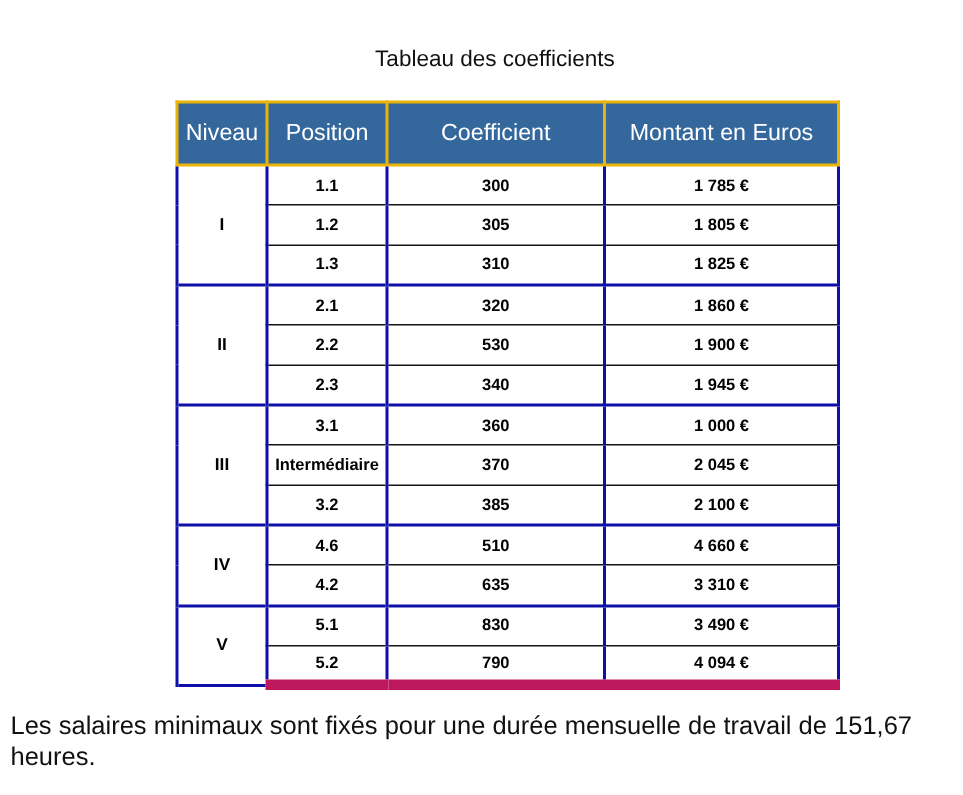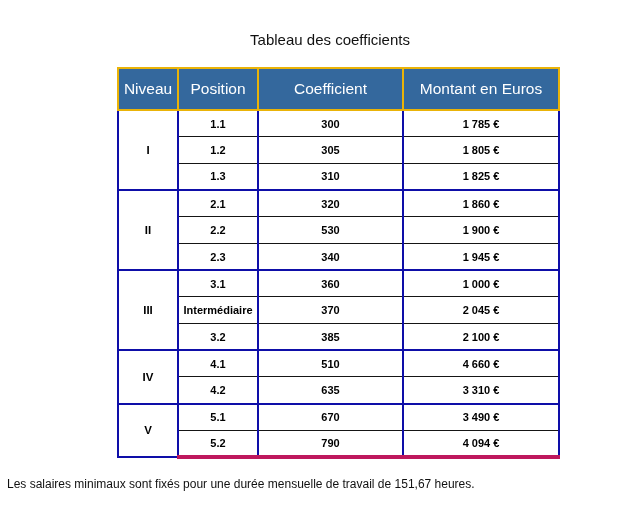--- a/index.html
+++ b/index.html
@@ -52,26 +52,26 @@
   }
   table.coeff td.niveau {
     font-size: 11.5px;
   }
   
   table.coeff tr.ginner td { border-top: 1px solid #151515; }
   
   table.coeff tr.gstart td { border-top: 2px solid #0E0EA8; }
   
   table.coeff { border: 2px solid #0E0EA8; }
-  table.coeff tr:last-child td { border-bottom: 4px solid #be185d; }
+  table.coeff tr:last-child td { border-bottom: 7px solid #be185d; }
 
   .footer-note {
     position: absolute;
     left: 7px; top: 474px;
-    font-size: 12px;
+    font-size: 17px;
     line-height: 20.5px;
     color: #111111;
   }
 </style>
 </head>
 <body>
 
 <div class="page-title">Tableau des coefficients</div>
 
 <table class="coeff">
@@ -137,34 +137,34 @@
       <td>2 045 €</td>
     </tr>
     <tr class="ginner">
       <td>3.2</td>
       <td>385</td>
       <td>2 100 €</td>
     </tr>
 
     <tr class="gstart">
       <td class="niveau" rowspan="2">IV</td>
-      <td>4.1</td>
+      <td>4.6</td>
       <td>510</td>
       <td>4 660 €</td>
     </tr>
     <tr class="ginner">
       <td>4.2</td>
       <td>635</td>
       <td>3 310 €</td>
     </tr>
 
     <tr class="gstart">
       <td class="niveau" rowspan="2">V</td>
       <td>5.1</td>
-      <td>670</td>
+      <td>830</td>
       <td>3 490 €</td>
     </tr>
     <tr class="ginner">
       <td>5.2</td>
       <td>790</td>
       <td>4 094 €</td>
     </tr>
   </tbody>
 </table>
 

